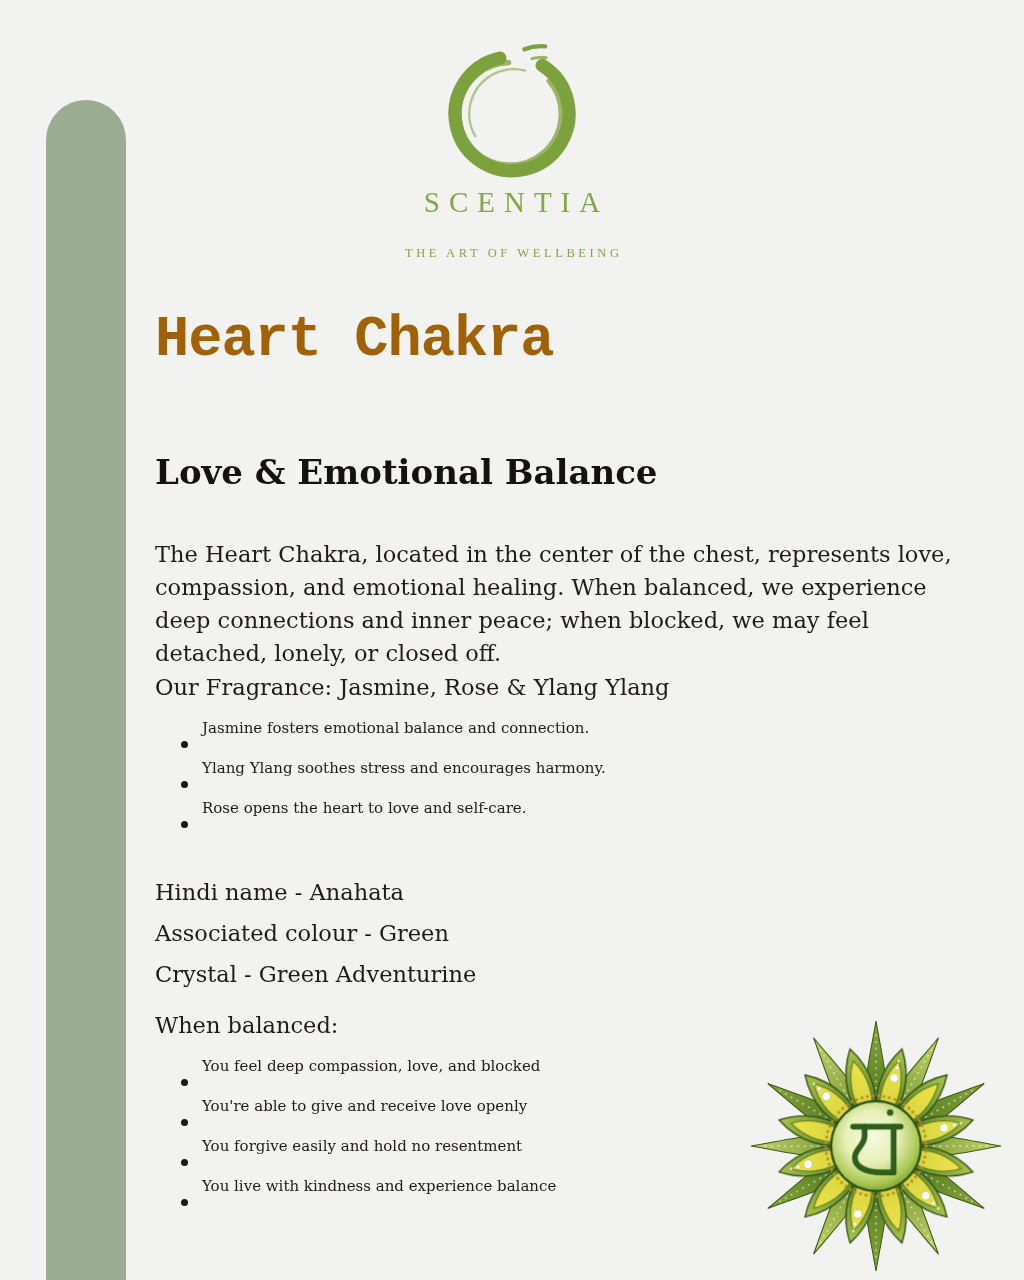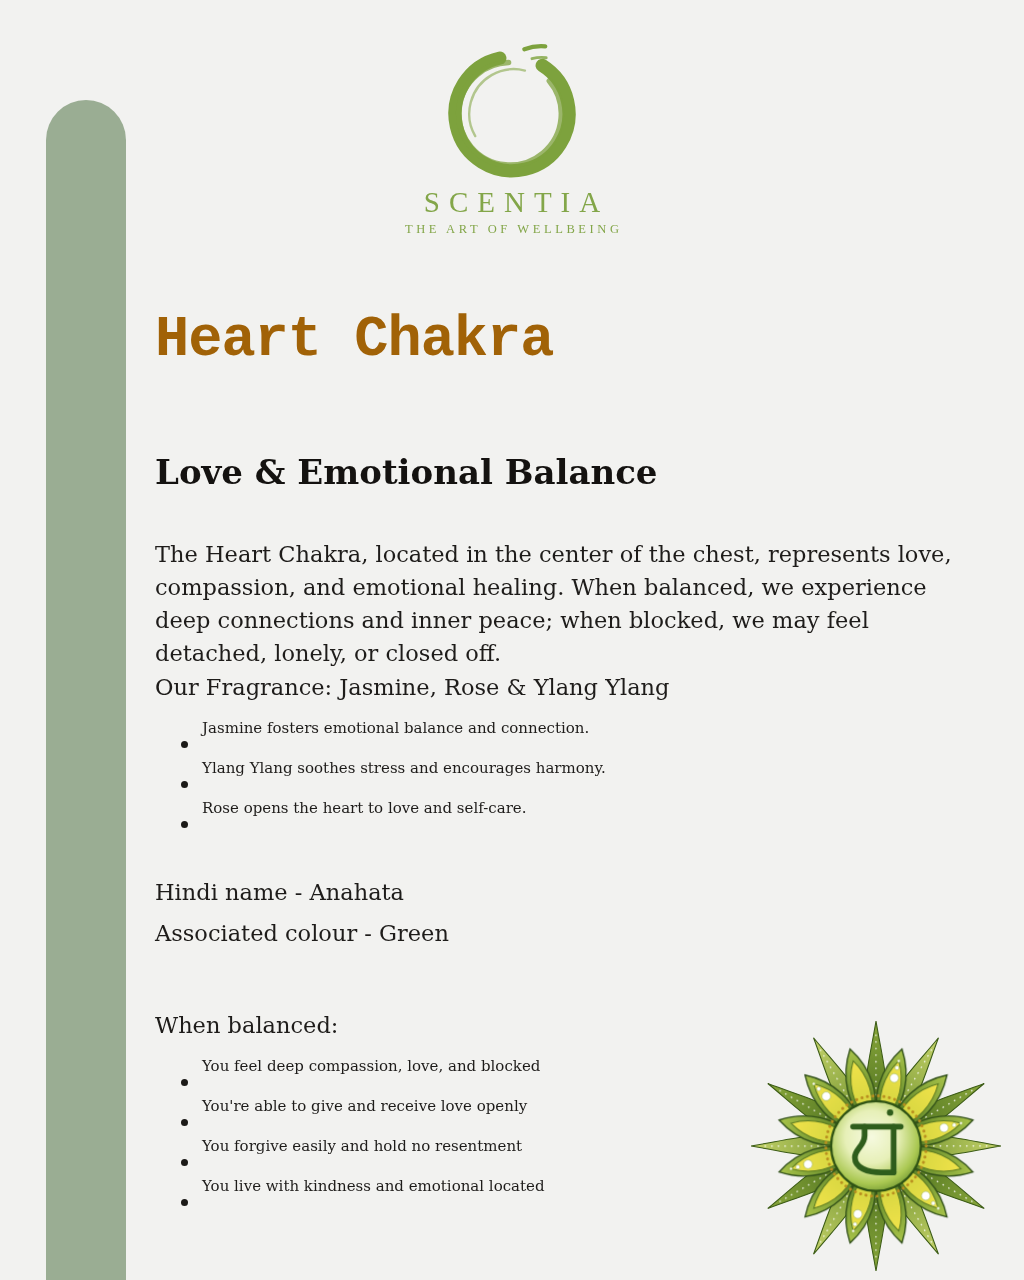--- a/index.html
+++ b/index.html
@@ -14,21 +14,21 @@
     background:#9aad93;border-radius:40px 40px 0 0;
   }
   .logo-wrap{position:absolute;left:0;top:34px;width:100%;text-align:center;}
   .logo-circle{display:block;margin:0 auto;}
   .brand{
     font-family:"Liberation Serif",serif;
     font-size:29px;letter-spacing:9px;text-indent:9px;
     color:#83a649;font-weight:400;
   }
   .tagline{
-    margin-top:3px;font-family:"Liberation Serif",serif;
+    margin-top:27px;font-family:"Liberation Serif",serif;
     font-size:12.5px;letter-spacing:3.6px;text-indent:3.6px;
     color:#83a649;
   }
   .page-title{
     position:absolute;left:155px;top:308px;
     font-size:57px;font-weight:bold;letter-spacing:-1px;color:#a16207;
     font-family:Liberation Mono, monospace;
   }
   .page-subtitle{
     position:absolute;left:155px;top:452px;
@@ -86,39 +86,40 @@
   </div>
   <div class="bullet-row">
     <span class="bullet-dot"></span>
     <span>Rose opens the heart to love and self-care.</span>
   </div>
 </div>
 
 <div class="section sec-details">
   <div class="info-line">Hindi name - Anahata</div>
   <div class="info-line">Associated colour - Green</div>
+  <div class="info-line">Crystal - Green Adventurine</div>
 </div>
 
 <div class="section sec-balanced">
   <div class="sec-heading">When balanced:</div>
   <div class="bullet-row">
     <span class="bullet-dot"></span>
     <span>You feel deep compassion, love, and blocked</span>
   </div>
   <div class="bullet-row">
     <span class="bullet-dot"></span>
     <span>You're able to give and receive love openly</span>
   </div>
   <div class="bullet-row">
     <span class="bullet-dot"></span>
     <span>You forgive easily and hold no resentment</span>
   </div>
   <div class="bullet-row">
     <span class="bullet-dot"></span>
-    <span>You live with kindness and emotional located</span>
+    <span>You live with kindness and experience balance</span>
   </div>
 </div>
 
 <svg class="mandala" viewBox="0 0 300 300">
   <defs>
     <radialGradient id="centerGrad" cx="45%" cy="40%" r="65%">
       <stop offset="0%" stop-color="#f6fae0"></stop>
       <stop offset="45%" stop-color="#e7f0b8"></stop>
       <stop offset="80%" stop-color="#aac852"></stop>
       <stop offset="100%" stop-color="#6d9430"></stop>

